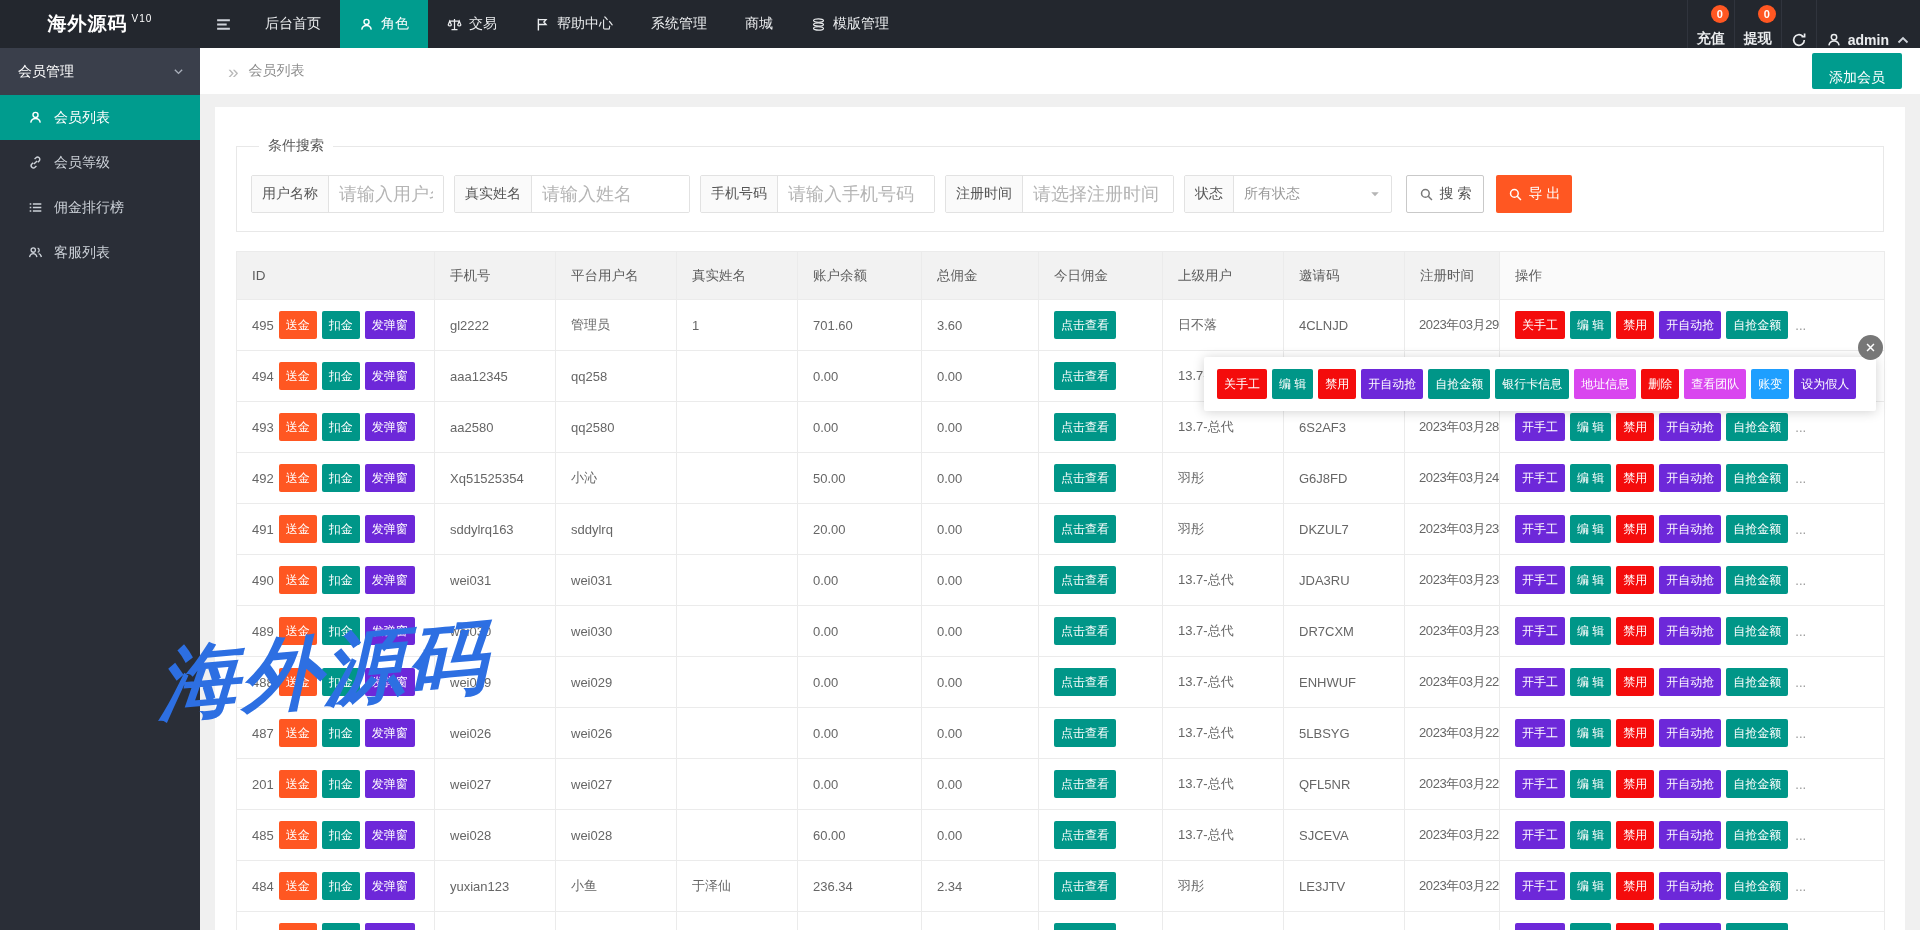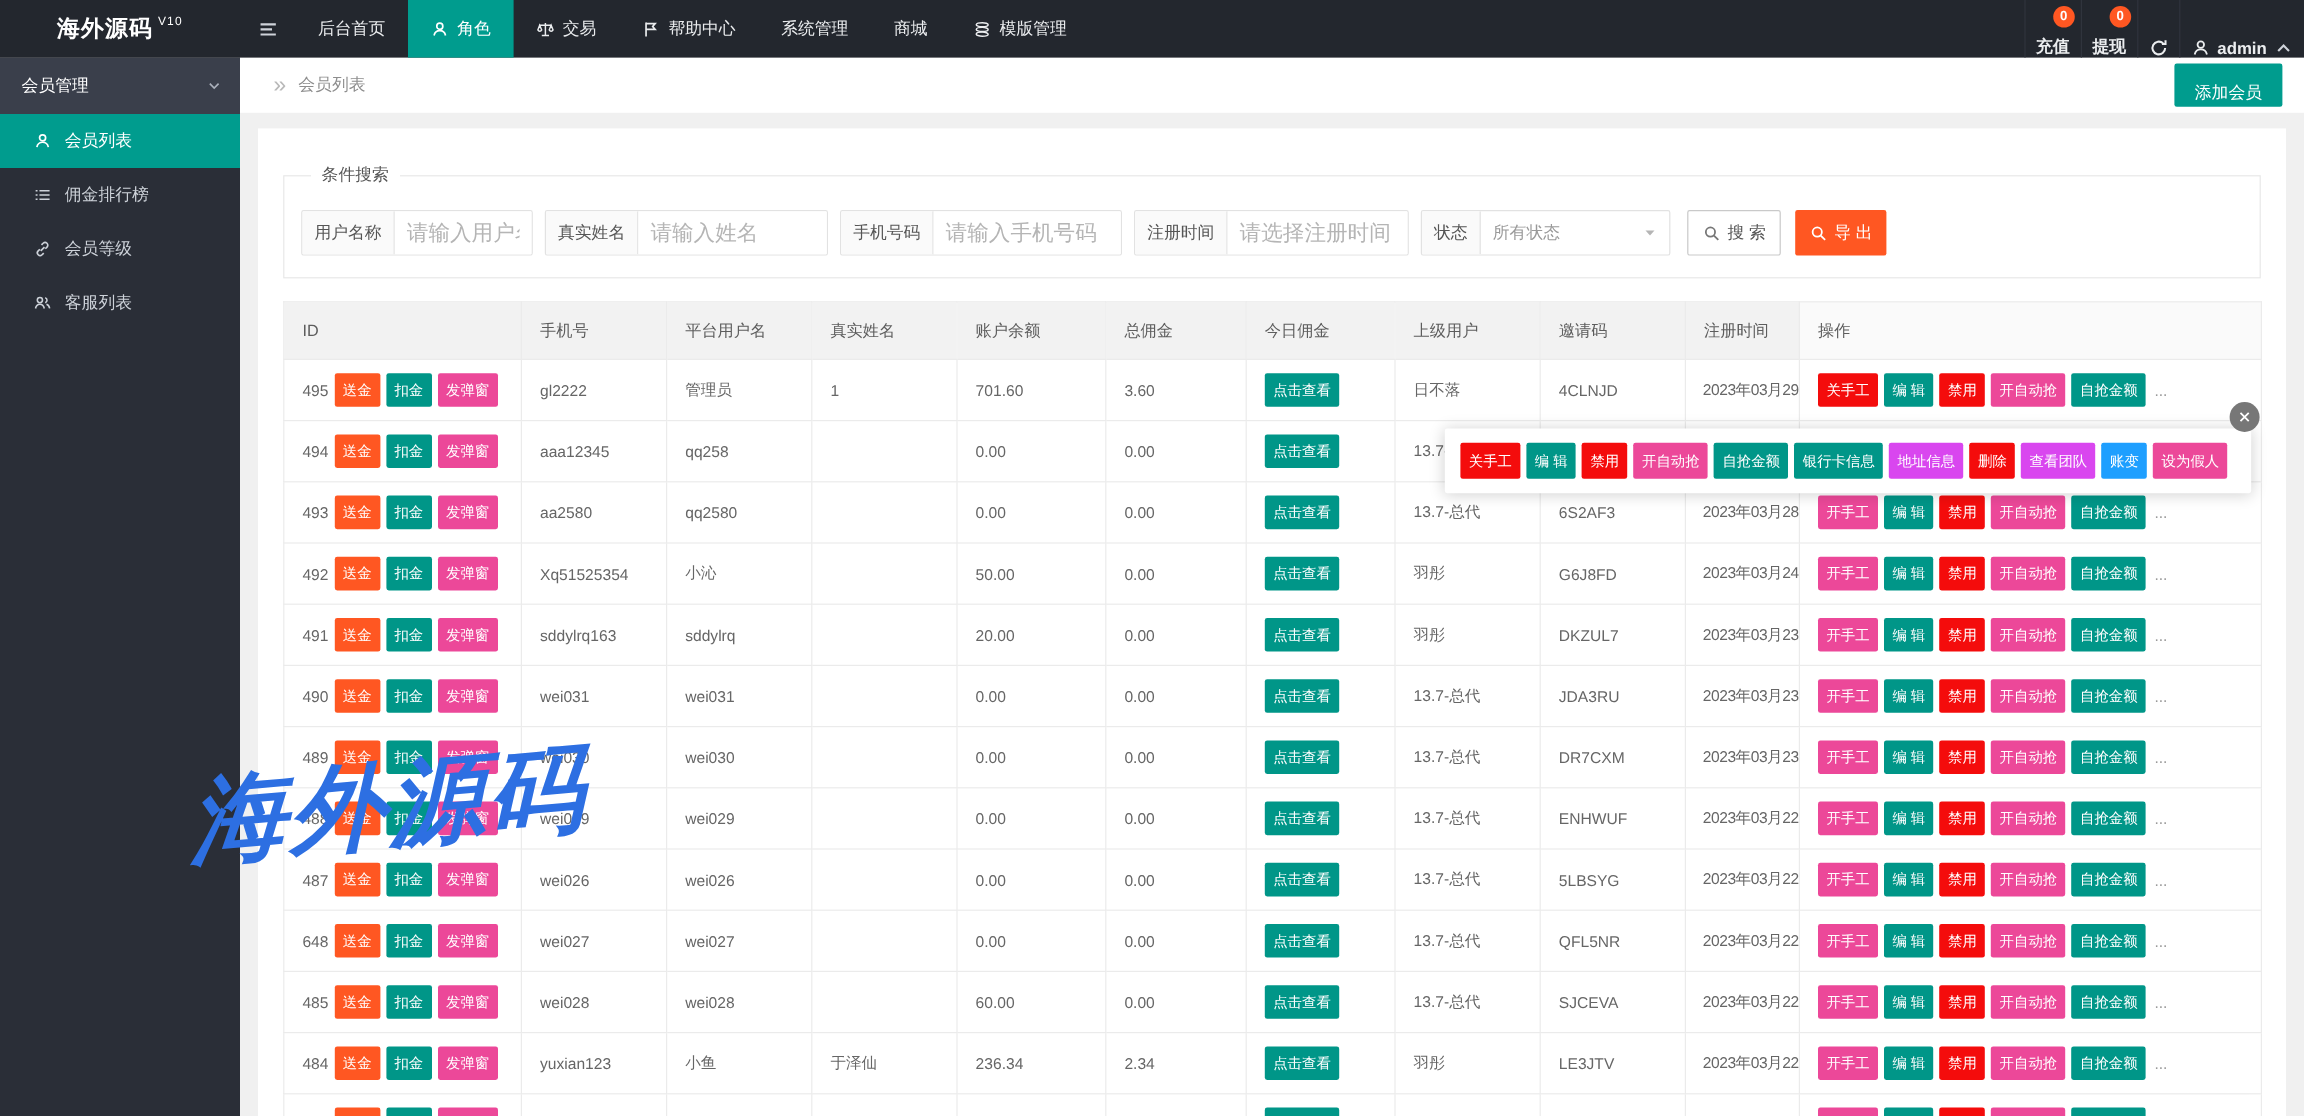--- a/index.html
+++ b/index.html
@@ -71,21 +71,21 @@
   th{height:48px;background:#f2f2f2;font-weight:normal;color:#5d5d5d;font-size:13.5px;}
   td{height:51px;background:#fff;}
   td.date-cell{padding-left:14px;letter-spacing:-0.4px;}
   th.ops,td.ops{box-shadow:-7px 0 8px -5px rgba(0,0,0,0.15);}
   th.ops{background:#fafafa;}
   .cell-flex{display:flex;align-items:center;gap:5px;}
   .mini-btn{height:28px;padding:0 7px;border:none;border-radius:2px;color:#fff;font-size:12px;display:inline-flex;align-items:center;white-space:nowrap;cursor:pointer;font-family:inherit;flex:none;}
   .more-dots{color:#999;font-size:13px;margin-left:2px;}
   .c-orangered{background:#ff5722;}
   .c-teal{background:#009688;}
-  .c-green{background:#ec4899;}
+  .c-green{background:#6d28d9;}
   .c-red{background:#f40c0c;}
   .c-orange{background:#d946ef;text-align:center;}
   .c-blue{background:#1e9fff;}
 
   
   .ops-popup{position:absolute;left:968px;top:106px;width:672px;height:54px;background:#fff;border-radius:2px;
     box-shadow:0 1px 12px rgba(0,0,0,0.18);display:flex;align-items:center;gap:5px;padding:0 13px;z-index:30;}
   .pop-btn{height:30px;padding:0 7px;border:none;border-radius:2px;color:#fff;font-size:12px;display:inline-flex;align-items:center;white-space:nowrap;cursor:pointer;font-family:inherit;flex:none;}
   .popup-close{position:absolute;left:1622px;top:84px;width:25px;height:25px;border-radius:50%;background:#777;color:#fff;
     display:flex;align-items:center;justify-content:center;z-index:31;cursor:pointer;border:none;}
@@ -206,34 +206,34 @@
         <svg viewBox="0 0 16 16" fill="none" stroke="currentColor" stroke-width="1.5">
           <circle cx="8" cy="5.2" r="2.7"></circle>
           <path d="M2.9 13.4c.6-2.9 2.7-4.3 5.1-4.3s4.5 1.4 5.1 4.3"></path>
         </svg>
       </span>
       <span>会员列表</span>
     </div>
     <div class="side-item">
       <span class="icon">
         <svg viewBox="0 0 16 16" fill="none" stroke="currentColor" stroke-width="1.5">
-          <path d="M5.2 4.2h9M5.2 8h9M5.2 11.8h9M1.8 4.2h1.7M1.8 8h1.7M1.8 11.8h1.7"></path>
-        </svg>
-      </span>
-      <span>佣金排行榜</span>
-    </div>
-    <div class="side-item">
-      <span class="icon">
-        <svg viewBox="0 0 16 16" fill="none" stroke="currentColor" stroke-width="1.5">
           <path d="M6.3 9.7l3.4-3.4"></path>
           <path d="M7 4.4l1.5-1.5a2.4 2.4 0 0 1 3.4 3.4l-1.5 1.5"></path>
           <path d="M9 11.6l-1.5 1.5a2.4 2.4 0 0 1-3.4-3.4l1.5-1.5"></path>
         </svg>
       </span>
       <span>会员等级</span>
+    </div>
+    <div class="side-item">
+      <span class="icon">
+        <svg viewBox="0 0 16 16" fill="none" stroke="currentColor" stroke-width="1.5">
+          <path d="M5.2 4.2h9M5.2 8h9M5.2 11.8h9M1.8 4.2h1.7M1.8 8h1.7M1.8 11.8h1.7"></path>
+        </svg>
+      </span>
+      <span>佣金排行榜</span>
     </div>
     <div class="side-item">
       <span class="icon">
         <svg viewBox="0 0 16 16" fill="none" stroke="currentColor" stroke-width="1.4">
           <circle cx="5.6" cy="5.4" r="2.3"></circle>
           <path d="M1.7 12.9c.5-2.5 2.1-3.8 3.9-3.8s3.4 1.3 3.9 3.8"></path>
           <path d="M10.3 3.4a2.3 2.3 0 0 1 0 4.4M11.4 9.2c1.5.4 2.5 1.7 2.9 3.6"></path>
         </svg>
       </span>
       <span>客服列表</span>
@@ -590,21 +590,21 @@
                   <button class="mini-btn c-red">禁用</button>
                   <button class="mini-btn c-green">开自动抢</button>
                   <button class="mini-btn c-teal">自抢金额</button>
                   <span class="more-dots">...</span>
                 </div>
               </td>
             </tr>
             <tr>
               <td>
                 <div class="cell-flex">
-                  <span>648</span>
+                  <span>201</span>
                   <button class="mini-btn c-orangered">送金</button>
                   <button class="mini-btn c-teal">扣金</button>
                   <button class="mini-btn c-green">发弹窗</button>
                 </div>
               </td>
               <td>wei027</td>
               <td>wei027</td>
               <td></td>
               <td>0.00</td>
               <td>0.00</td>

